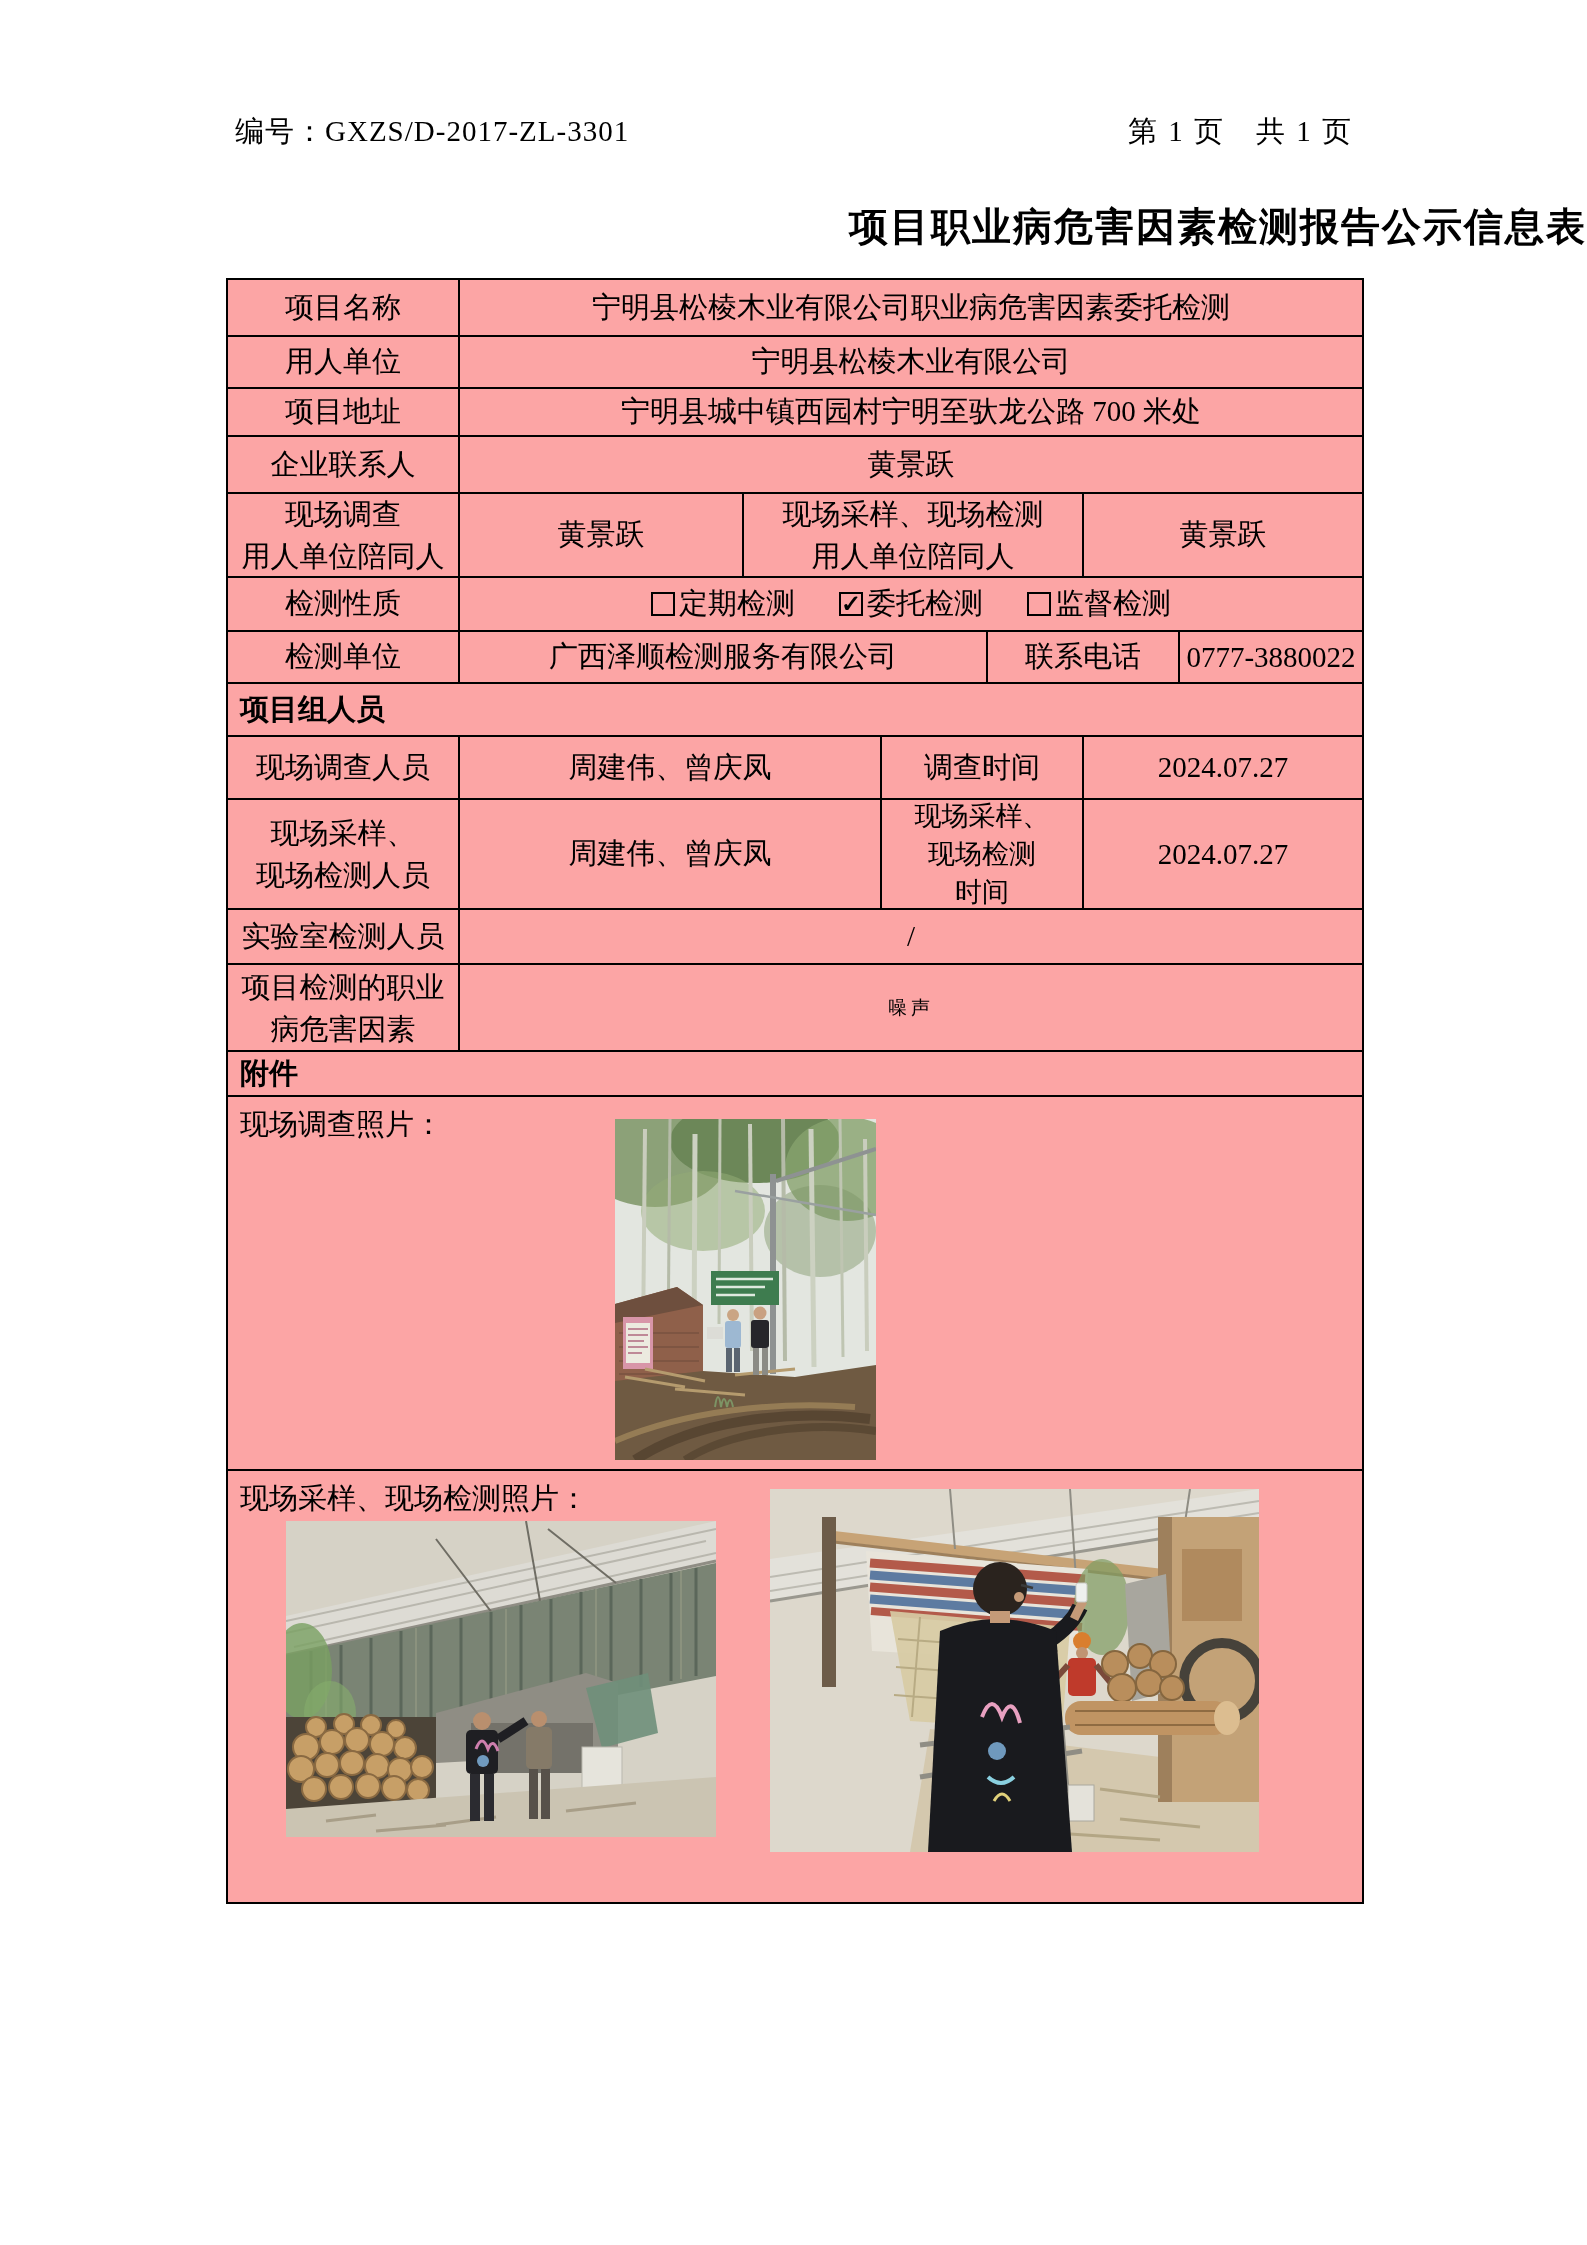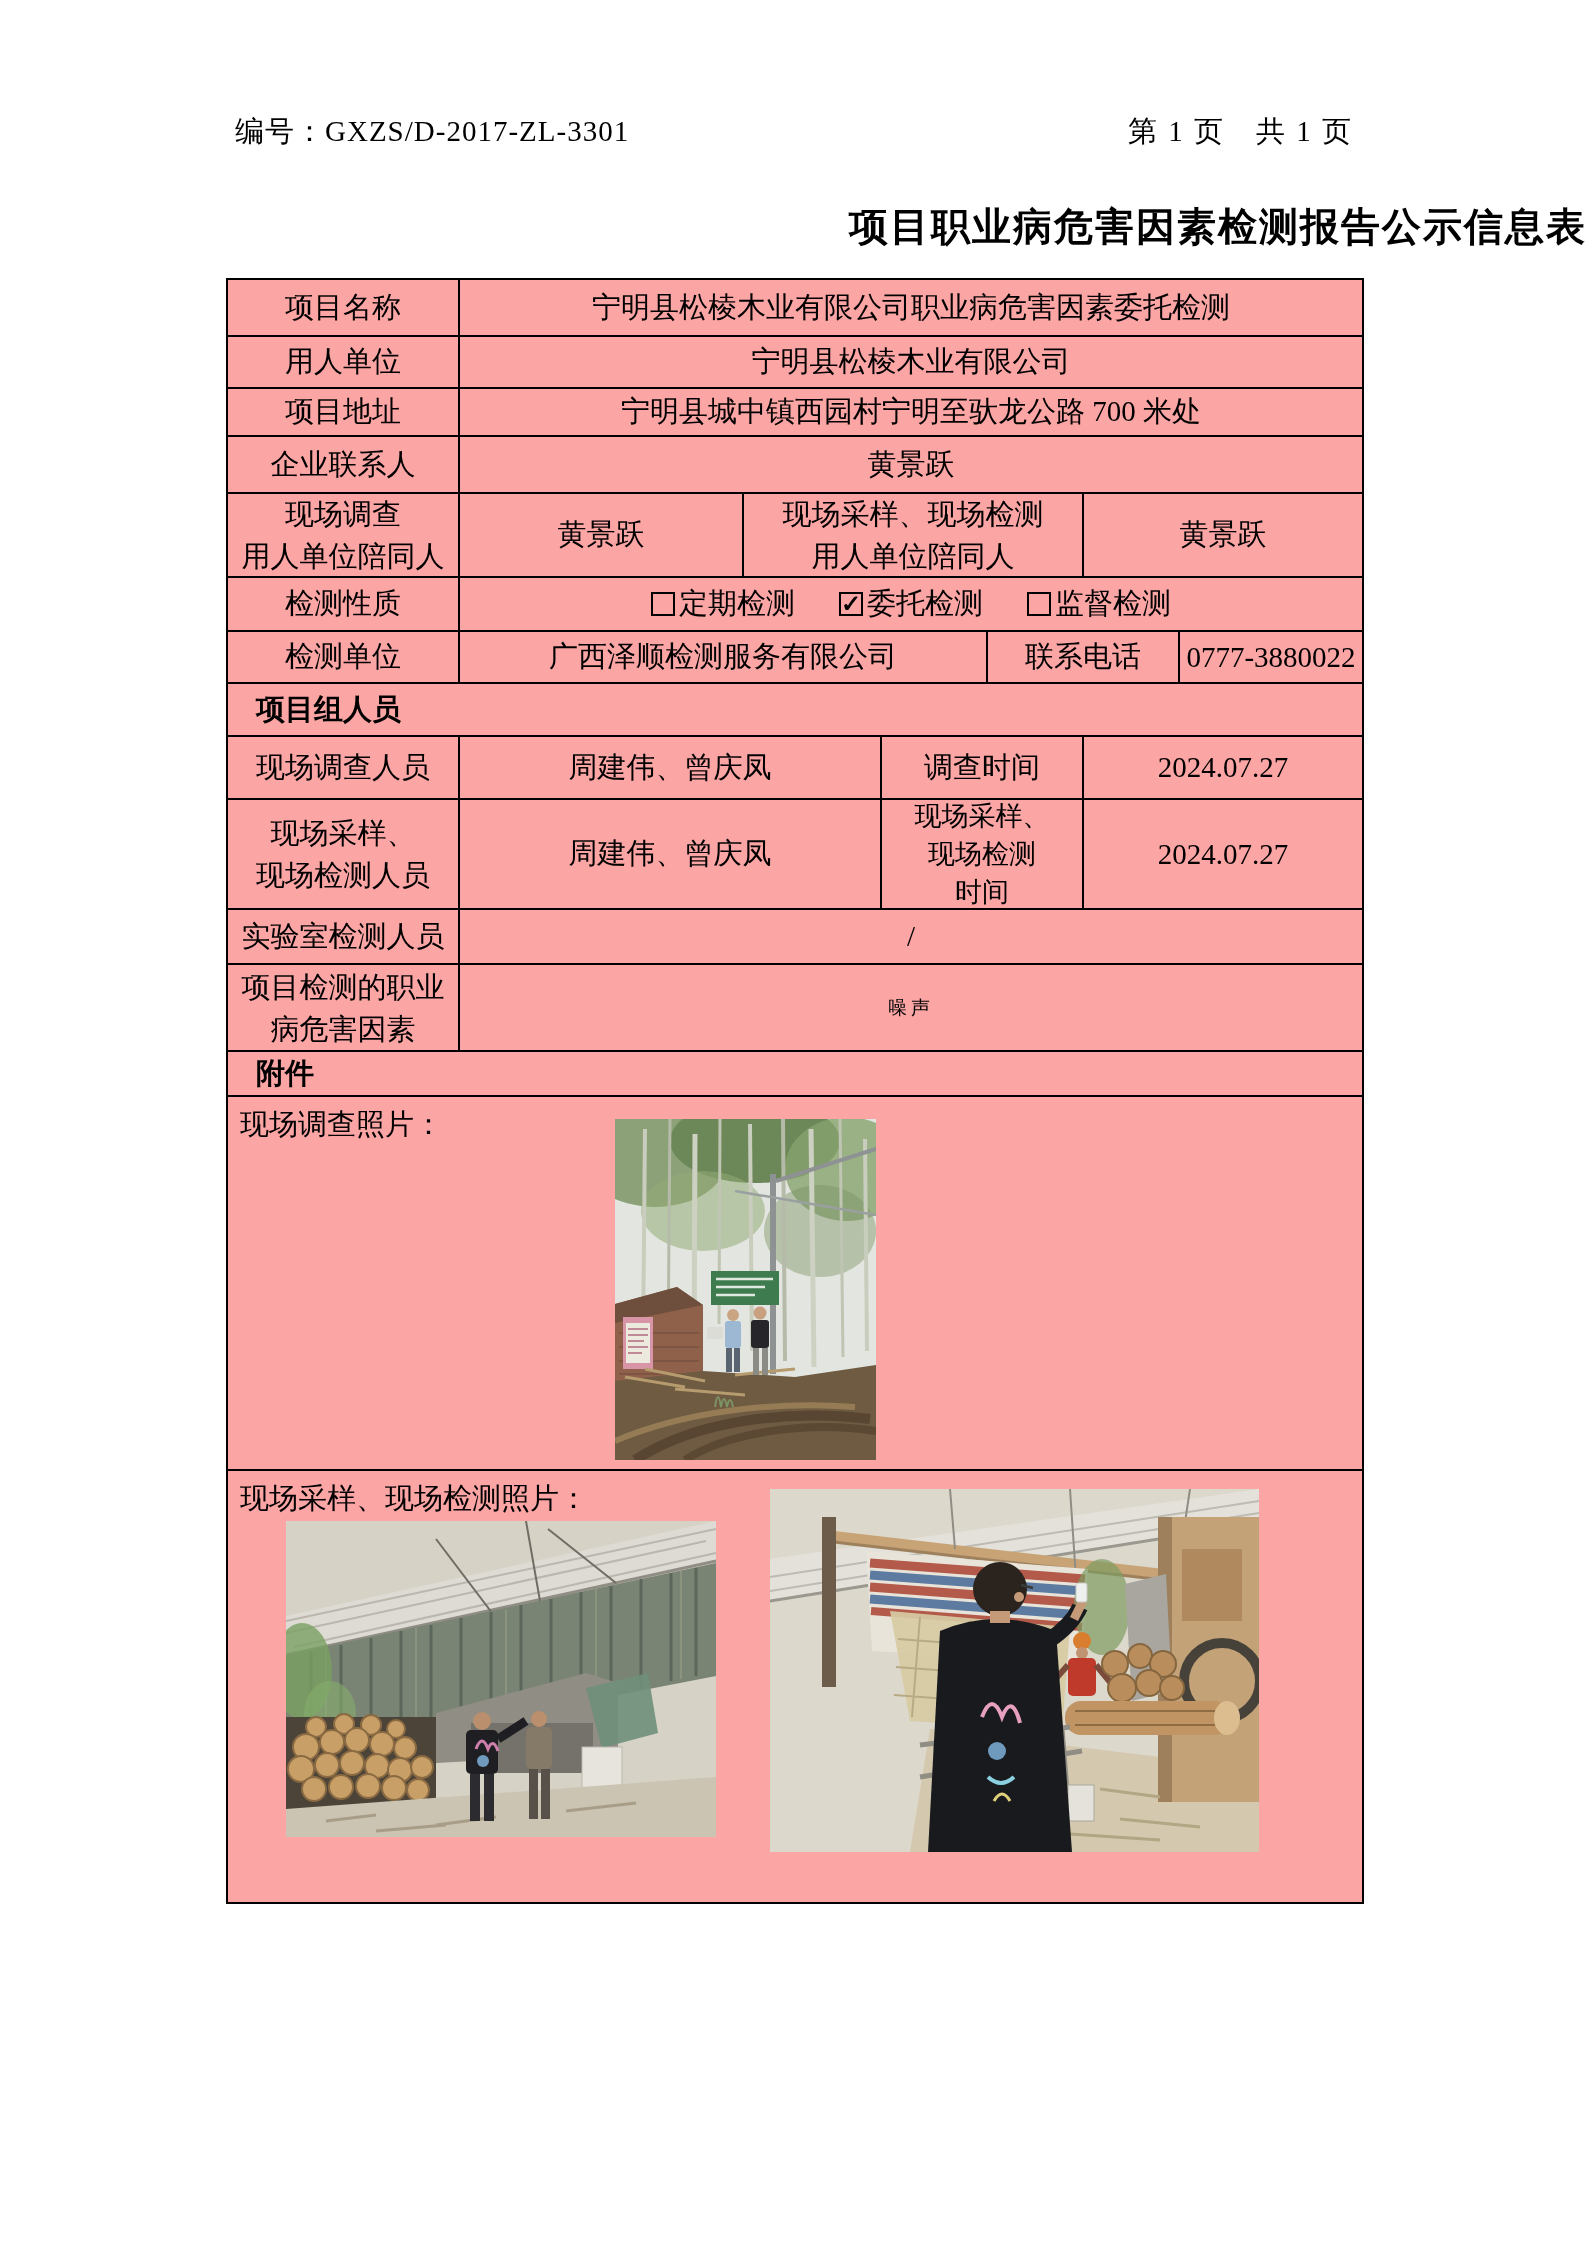--- a/index.html
+++ b/index.html
@@ -26,21 +26,21 @@
     text-align:center; white-space:pre-line; overflow:hidden; padding:2px 6px;
   }
   .c:last-child { border-right:none; }
   .flex1 { flex:1; }
   .w-label { flex:0 0 232px; }
   .w-r5b { flex:0 0 284px; } .w-r5c { flex:0 0 340px; }
   .w-r7b { flex:0 0 528px;text-align:center; } .w-r7c { flex:0 0 192px; }
   .w-r9b { flex:0 0 422px; } .w-r9c { flex:0 0 202px; }
   .lh-tight { line-height:42px; }
   .lh-3 { line-height:38px; font-size:27px; }
-  .sect { font-weight:bold; justify-content:flex-start; text-align:left; padding-left:28px; }
+  .sect { font-weight:bold; justify-content:flex-start; text-align:left; padding-left:12px; }
   .small-val { font-size:19px; letter-spacing:4px; }
   .nature-cell { display:flex; align-items:center; justify-content:center; gap:44px; }
   .opt { display:inline-flex; align-items:center; white-space:nowrap; }
   .cbx {
     display:inline-flex; align-items:center; justify-content:center;
     width:24px; height:24px; border:2.5px solid #000; margin-right:4px;
     font-size:24px; font-weight:bold; line-height:1;
   }
   .photo-row { position:relative; display:block; }
   .photo-cell { position:relative; width:100%; height:100%; display:block; padding:0; }

